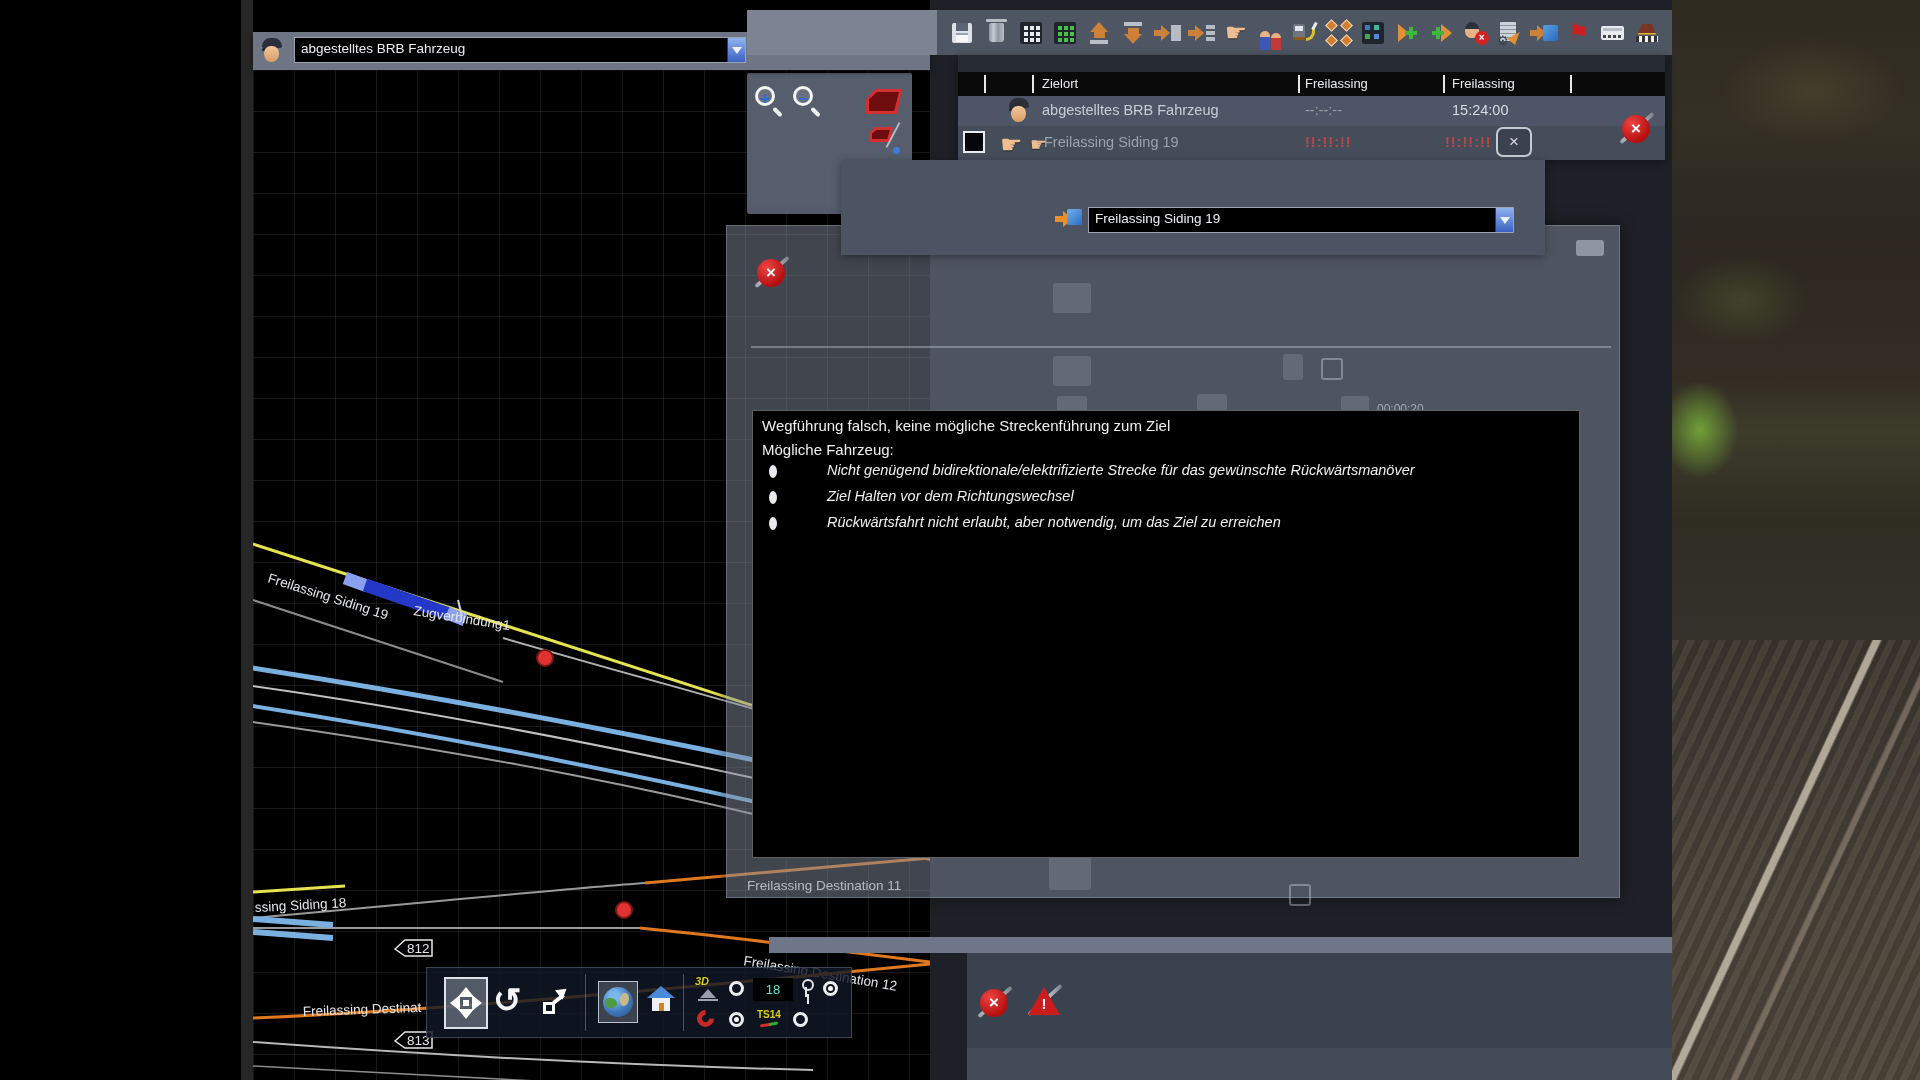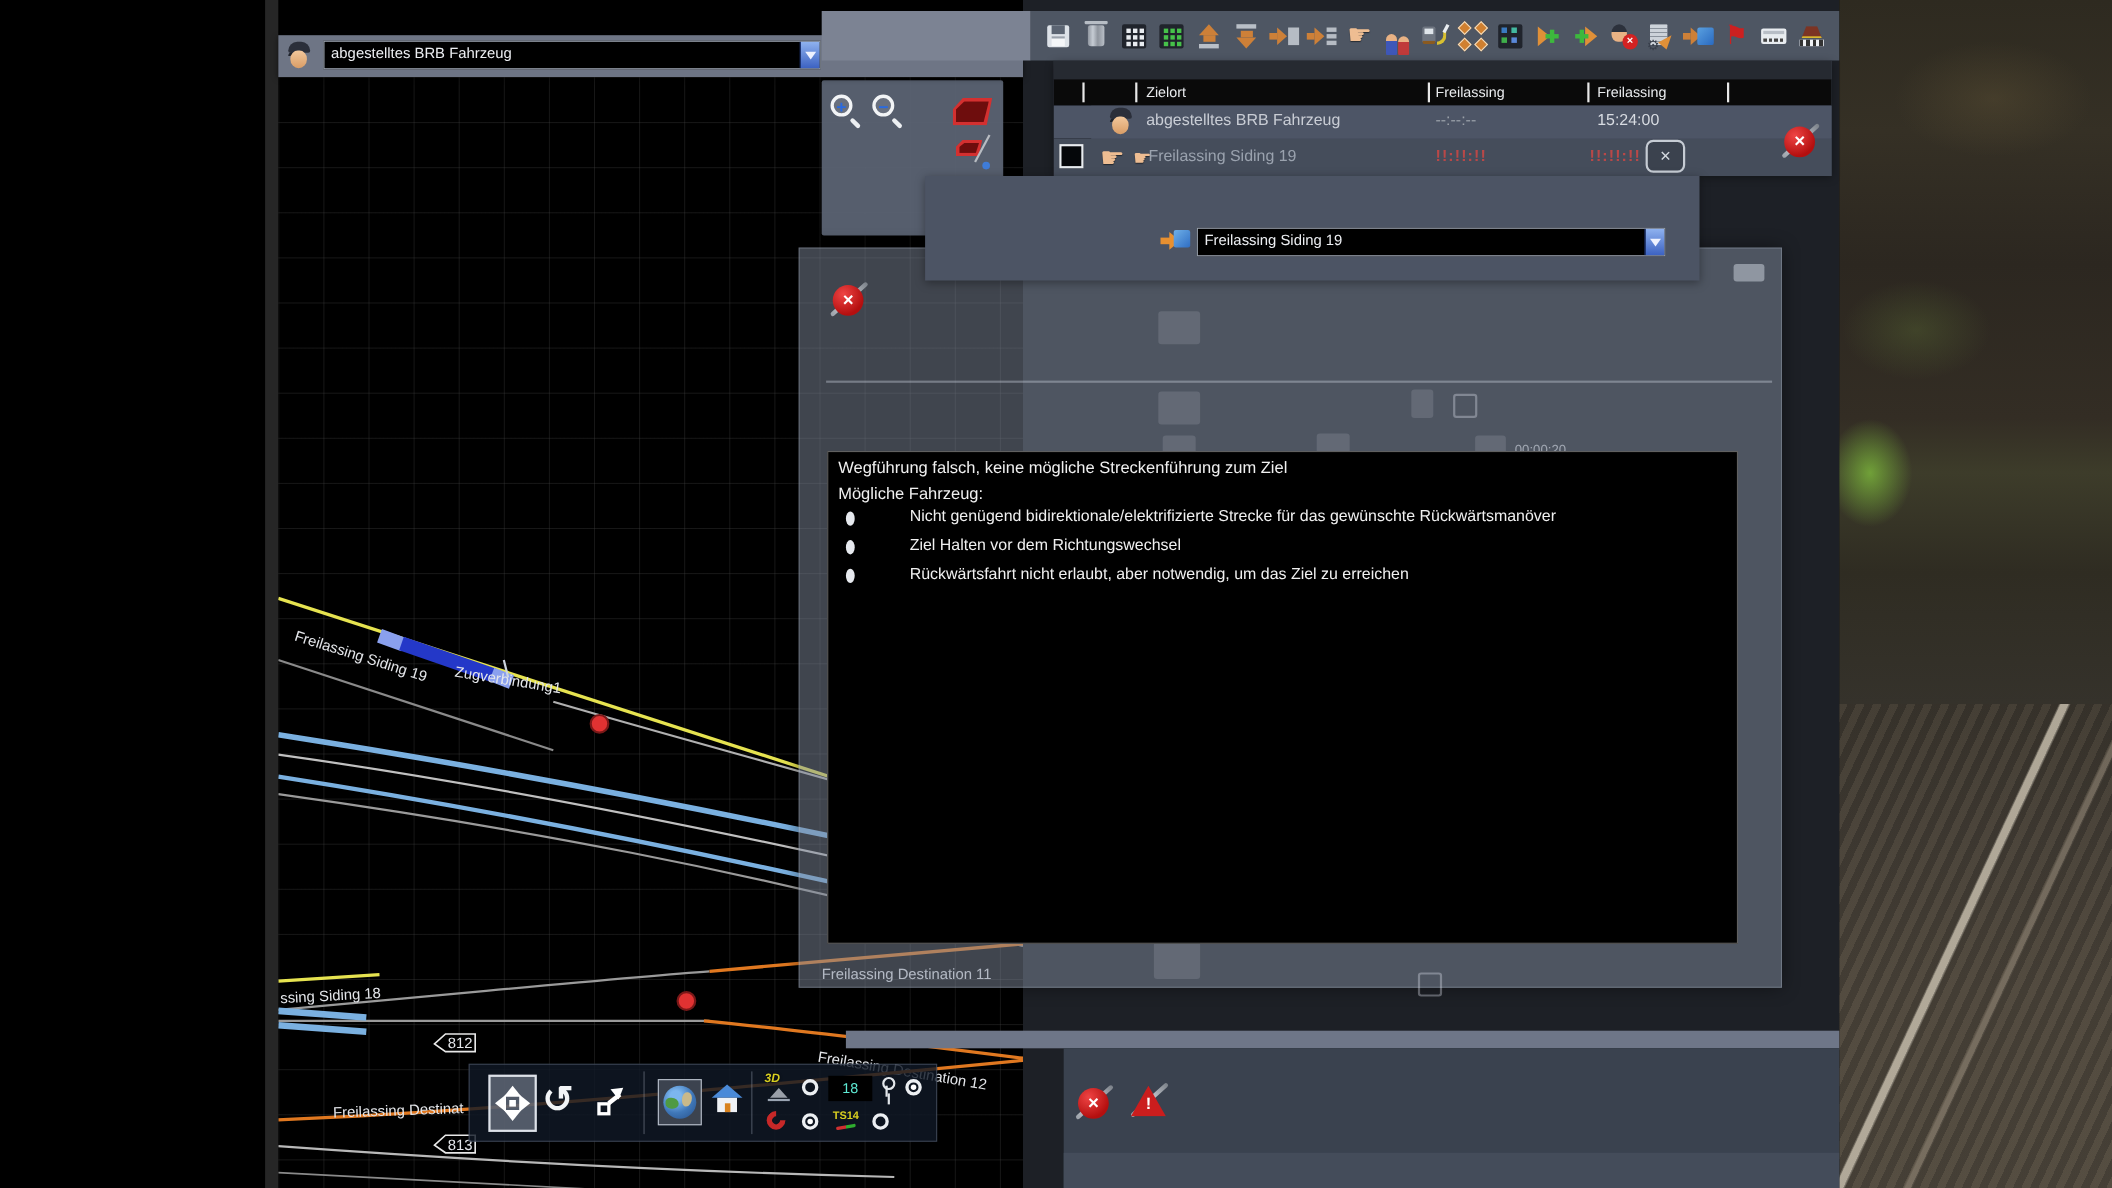--- a/index.html
+++ b/index.html
@@ -179,21 +179,21 @@
   .pin{position:absolute;width:38px;height:38px;z-index:5;}
   .pin::before{content:"";position:absolute;left:-3px;top:16px;width:44px;height:4px;background:linear-gradient(90deg,#9aa0a8,#d8dce2 45%,#7a8088);transform:rotate(-42deg);border-radius:2px;}
   .pin .disc{position:absolute;left:4px;top:5px;width:28px;height:28px;border-radius:50%;background:radial-gradient(circle at 35% 30%,#ef4444,#b40f0f 70%);color:#fff;font:bold 17px/28px "Liberation Sans",sans-serif;text-align:center;}
   .pin .tri{position:absolute;left:2px;top:5px;width:32px;height:28px;background:#cb1d1d;clip-path:polygon(50% 0,100% 100%,0 100%);}
   .pin .ex{position:absolute;left:2px;top:13px;width:32px;text-align:center;color:#fff;font:bold 15px/18px "Liberation Sans",sans-serif;}
 
   
   .dialog{position:absolute;left:752px;top:410px;width:828px;height:448px;background:#000;border:1px solid #606060;z-index:6;color:#f0f0f0;}
   .dlg-title{position:absolute;left:9px;top:6px;font-size:15px;}
   .dlg-sub{position:absolute;left:9px;top:30px;font-size:15px;}
-  .dlg-row{position:absolute;left:16px;display:flex;align-items:center;}
+  .dlg-row{position:absolute;left:16px;display:flex;align-items:center;font-style:italic;}
   .bul{width:8px;height:13px;background:#e6e9ee;border-radius:50%;margin-top:2px;flex:none;}
   .dlg-row .rtxt{margin-left:50px;font-size:14.5px;}
 
   
   .band{position:absolute;left:769px;top:937px;width:903px;height:16px;background:#6e7688;z-index:3;}
   .footer{position:absolute;left:967px;top:953px;width:705px;height:127px;background:#3a424f;z-index:4;}
   .footer .bstrip{position:absolute;left:0;top:95px;width:705px;height:32px;background:#444c5a;}
   .ok-btn{position:absolute;left:510px;top:16px;width:156px;height:74px;background:#3f4755;border:1px solid #9aa6b8;box-shadow:inset 0 0 0 3px rgba(20,24,30,.35);color:#e4e9f0;font-size:27px;display:flex;align-items:center;justify-content:center;letter-spacing:1px;}
 </style>
 </head>

